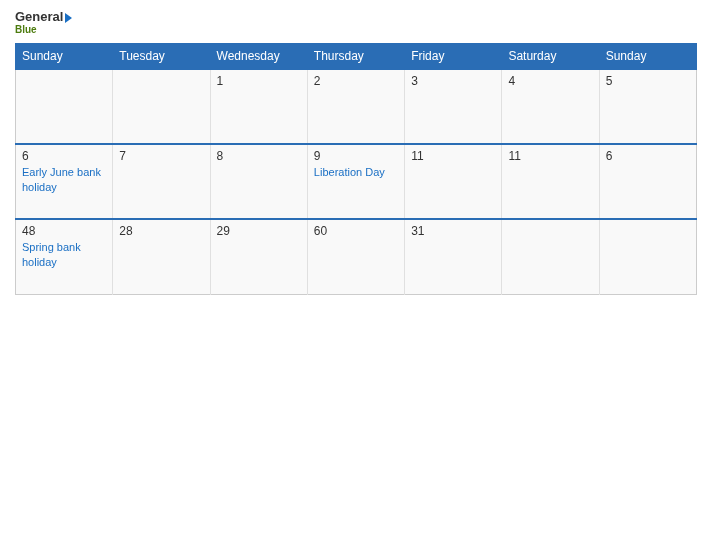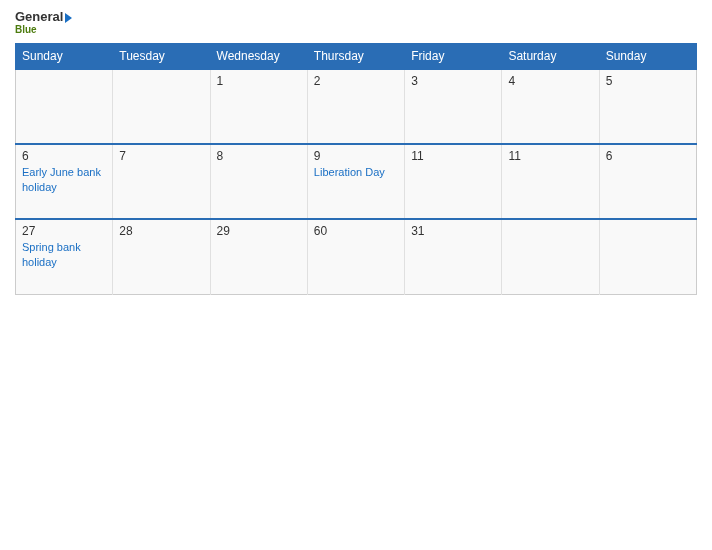--- a/index.html
+++ b/index.html
@@ -150,21 +150,21 @@
             <span class="day-num">11</span>
           </td>
           <td>
             <span class="day-num">11</span>
           </td>
           <td>
             <span class="day-num">6</span>
           </td>
         </tr>
         <tr>
-          <td><span class="day-num">27</span><span class="event">Spring bank holiday</span></td>
+          <td><span class="day-num">48</span><span class="event">Spring bank holiday</span></td>
           <td>
             <span class="day-num">28</span>
           </td>
           <td>
             <span class="day-num">29</span>
           </td>
           <td>
             <span class="day-num">60</span>
           </td>
           <td>

